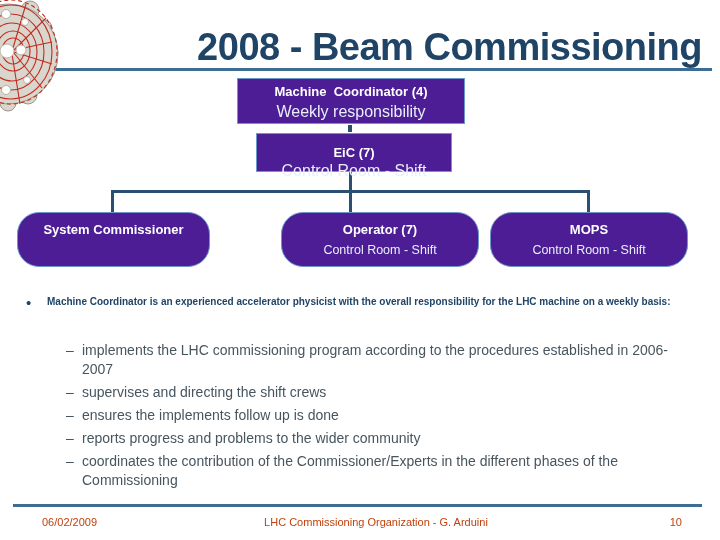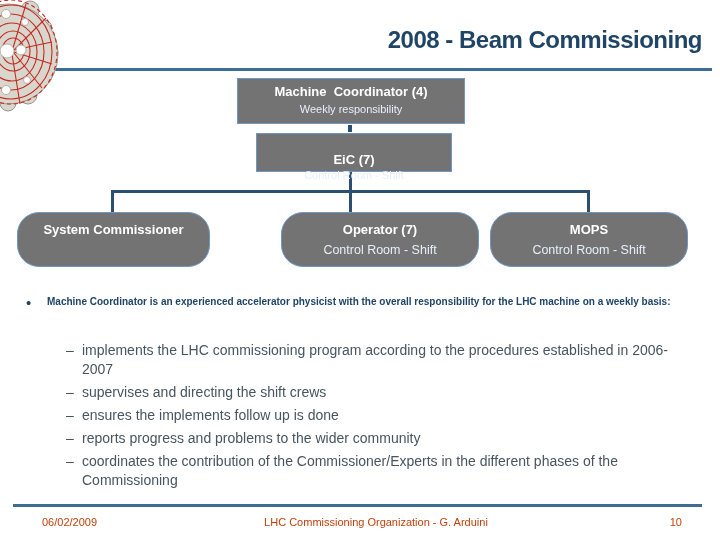--- a/index.html
+++ b/index.html
@@ -1,33 +1,33 @@
 <!DOCTYPE html>
 <html><head>
 <meta charset="utf-8">
 <style>
   html,body{margin:0;padding:0;}
   body{width:720px;height:540px;position:relative;background:#ffffff;overflow:hidden;
        font-family:"Liberation Sans",sans-serif;}
   .abs{position:absolute;}
 
   
-  .slide-title{top:26px;right:18px;font-size:24px;font-weight:bold;color:#1f4466;
+  .slide-title{top:26px;right:18px;font-size:38px;font-weight:bold;color:#1f4466;
                letter-spacing:-0.5px;white-space:nowrap;}
   .title-rule{left:30px;top:68px;width:682px;height:3px;background:#3e6d94;}
   .logo{left:0;top:0;z-index:3;}
 
   
-  .org-box{background:#737373;border:1px solid #6d97c9;text-align:center;color:#ffffff;
+  .org-box{background:#4c1d95;border:1px solid #6d97c9;text-align:center;color:#ffffff;
            box-sizing:border-box;z-index:2;}
   .org-box .t1{font-weight:bold;font-size:13px;white-space:pre-wrap;}
-  .org-box .t2{font-size:11px;color:#e8eff8;}
+  .org-box .t2{font-size:16px;color:#e8eff8;}
   .box-mc{left:237px;top:78px;width:228px;height:46px;padding-top:5px;}
   .box-mc .t1{margin-bottom:4px;}
-  .box-eic{left:256px;top:133px;width:196px;height:39px;padding-top:18px;}
+  .box-eic{left:256px;top:133px;width:196px;height:39px;padding-top:11px;}
   .box-eic .t1{margin-bottom:2px;}
   .box-child{top:212px;height:55px;padding-top:9px;border-radius:22px;}
   .box-child .t2{margin-top:6px;font-size:12.5px;}
   .box-sc{left:17px;width:193px;}
   .box-op{left:253px;width:198px;margin-left:28px;}
   .box-mops{left:490px;width:198px;}
 
   
   .conn{background:#2a4f70;}
   .stub{left:348px;top:125px;width:4px;height:7px;}

